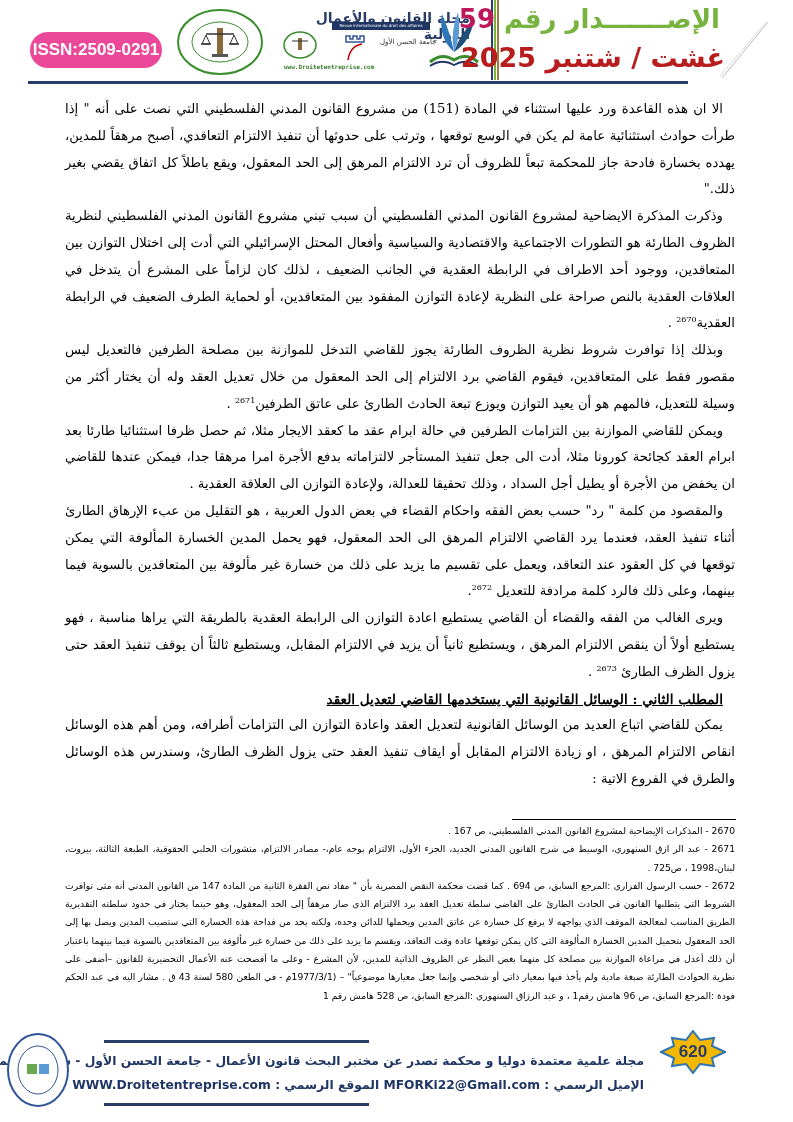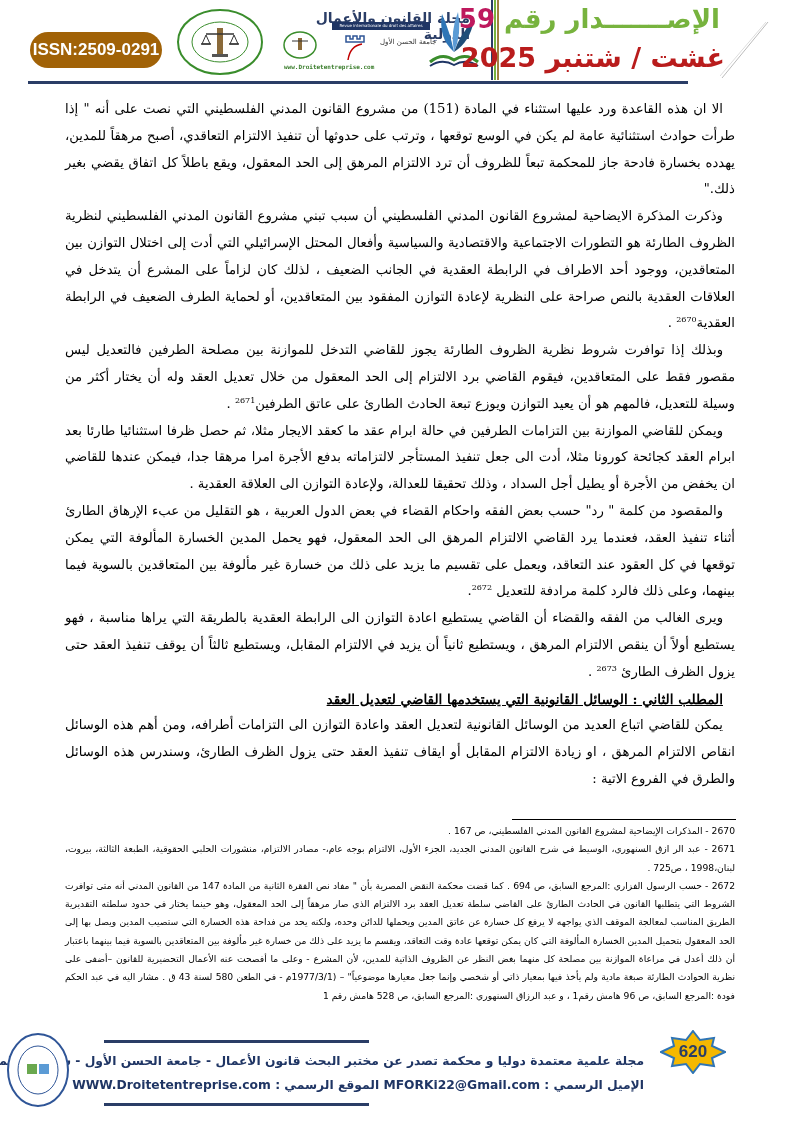--- a/index.html
+++ b/index.html
@@ -1,18 +1,18 @@
 <!DOCTYPE html>
 <html><head>
 <meta charset="utf-8">
 <style>
   html, body { margin:0; padding:0; background:#fff; }
   body { width:793px; height:1122px; position:relative; overflow:hidden; font-family:"DejaVu Sans", sans-serif; color:#000; }
   .header { position:absolute; left:0; top:0; width:793px; height:82px; }
-  .issn { position:absolute; left:30px; top:32px; width:132px; height:36px; background:#a16207; border-radius:18px; color:#fff; font-family:"Liberation Sans", sans-serif; font-size:17px; font-weight:bold; display:flex; align-items:center; justify-content:center; }
+  .issn { position:absolute; left:30px; top:32px; width:132px; height:36px; background:#ec4899; border-radius:18px; color:#fff; font-family:"Liberation Sans", sans-serif; font-size:17px; font-weight:bold; display:flex; align-items:center; justify-content:center; }
   .lab-logo { position:absolute; left:176px; top:8px; width:88px; height:68px; }
   .journal-logo { position:absolute; left:280px; top:8px; width:200px; height:60px; }
   .journal-logo .jtitle { position:absolute; right:10px; top:2px; font-size:14px; font-weight:bold; color:#2a3d66; direction:rtl; }
   .journal-logo .jsub { position:absolute; left:52px; top:14px; width:98px; height:8px; background:#1f3564; color:#fff; font-size:4px; line-height:8px; text-align:center; overflow:hidden; white-space:nowrap; }
   .journal-logo .jurl { position:absolute; left:4px; top:55px; font-size:6px; font-weight:bold; color:#3a7d2c; font-family:"DejaVu Sans Mono", monospace; }
   .journal-logo .juni { position:absolute; left:100px; top:30px; font-size:7px; color:#333; direction:rtl; }
   .vbar { position:absolute; left:491px; top:0; width:8px; height:80px; }
   .vbar span { position:absolute; top:0; height:80px; width:2px; }
   .issue-line1 { position:absolute; left:520px; top:4px; width:200px; height:34px; direction:rtl; text-align:right; font-size:26px; font-weight:bold; color:#77b33e; font-family:"DejaVu Sans", sans-serif; white-space:nowrap; }
   .issue-line1 .num { color:#be185d; }

